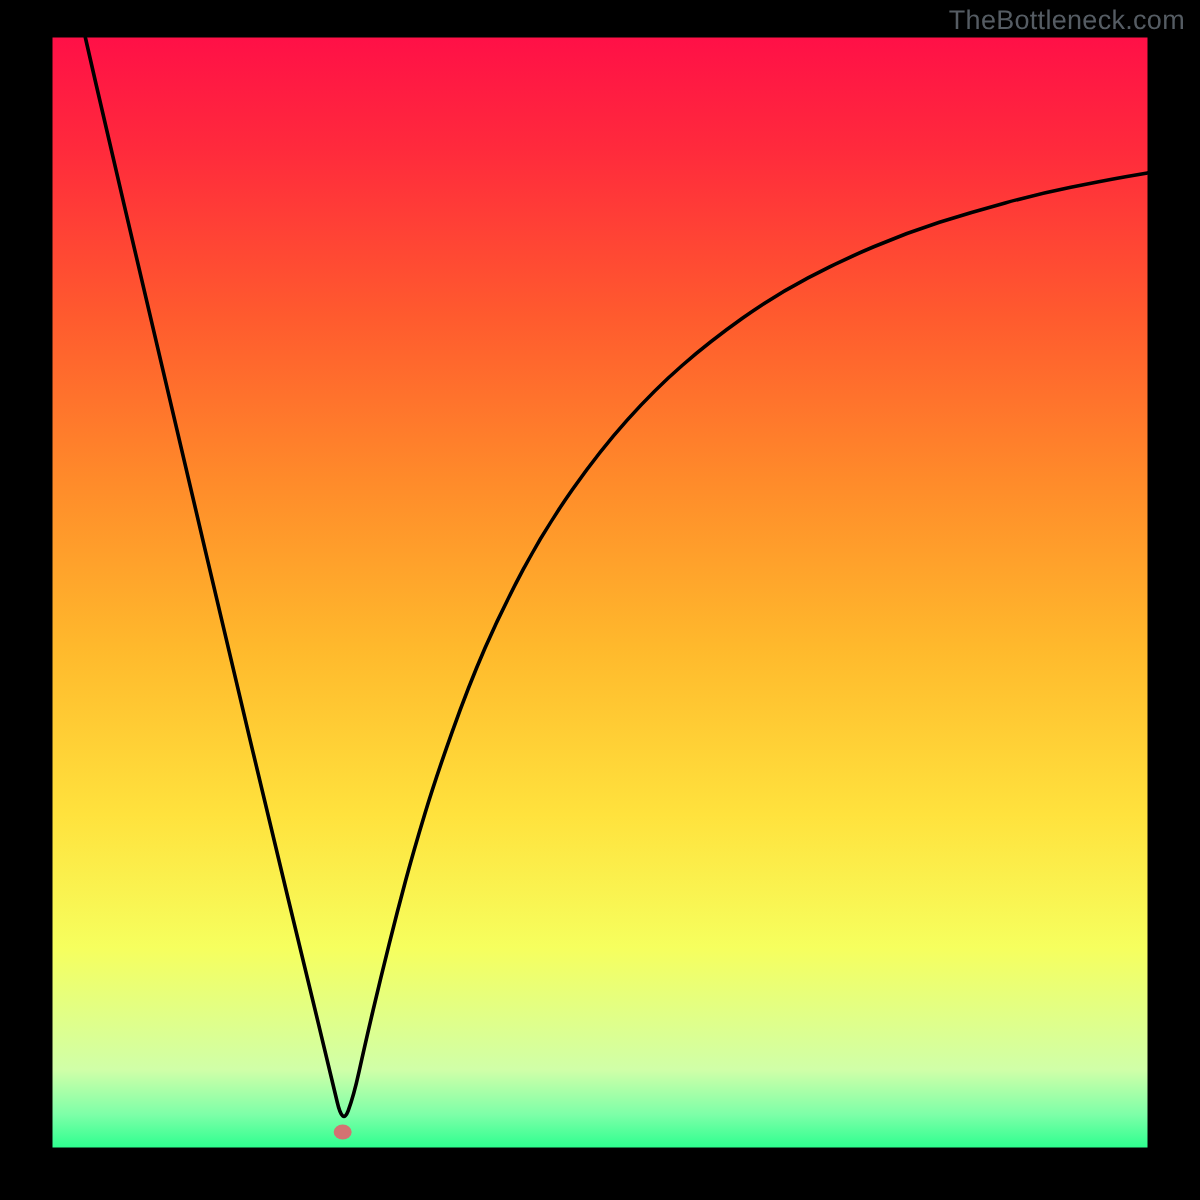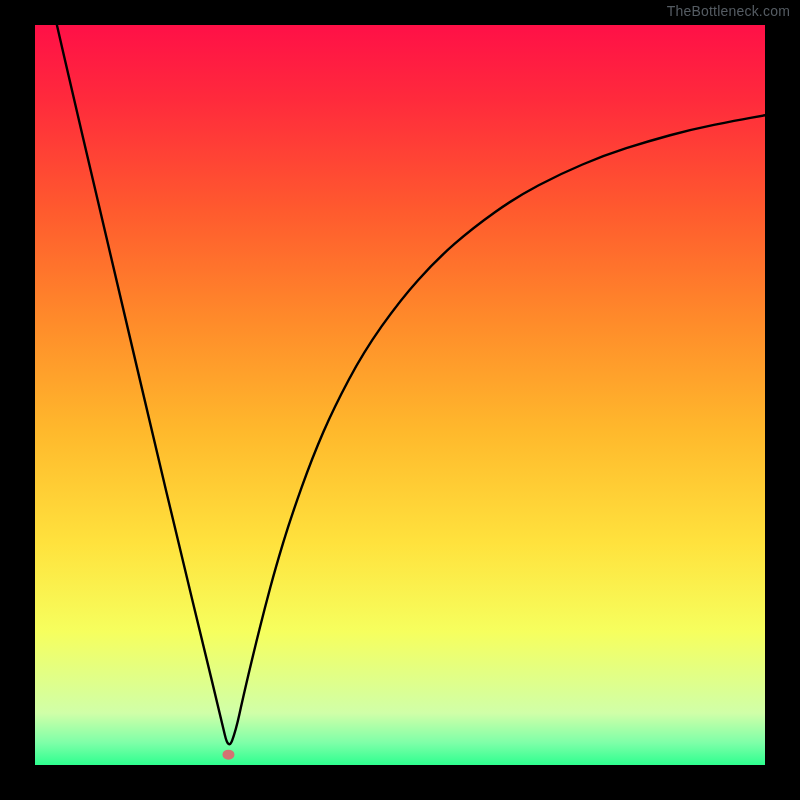--- a/index.html
+++ b/index.html
@@ -14,21 +14,21 @@
   .chart-wrapper {
     position: relative;
     width: 800px;
     height: 800px;
   }
   .watermark {
     position: absolute;
     top: 3px;
     right: 10px;
     color: #555c63;
-    font-size: 14px;
+    font-size: 18px;
     font-weight: 500;
     letter-spacing: 0.2px;
     z-index: 3;
   }
   svg {
     position: absolute;
     top: 0;
     left: 0;
   }
 </style>

